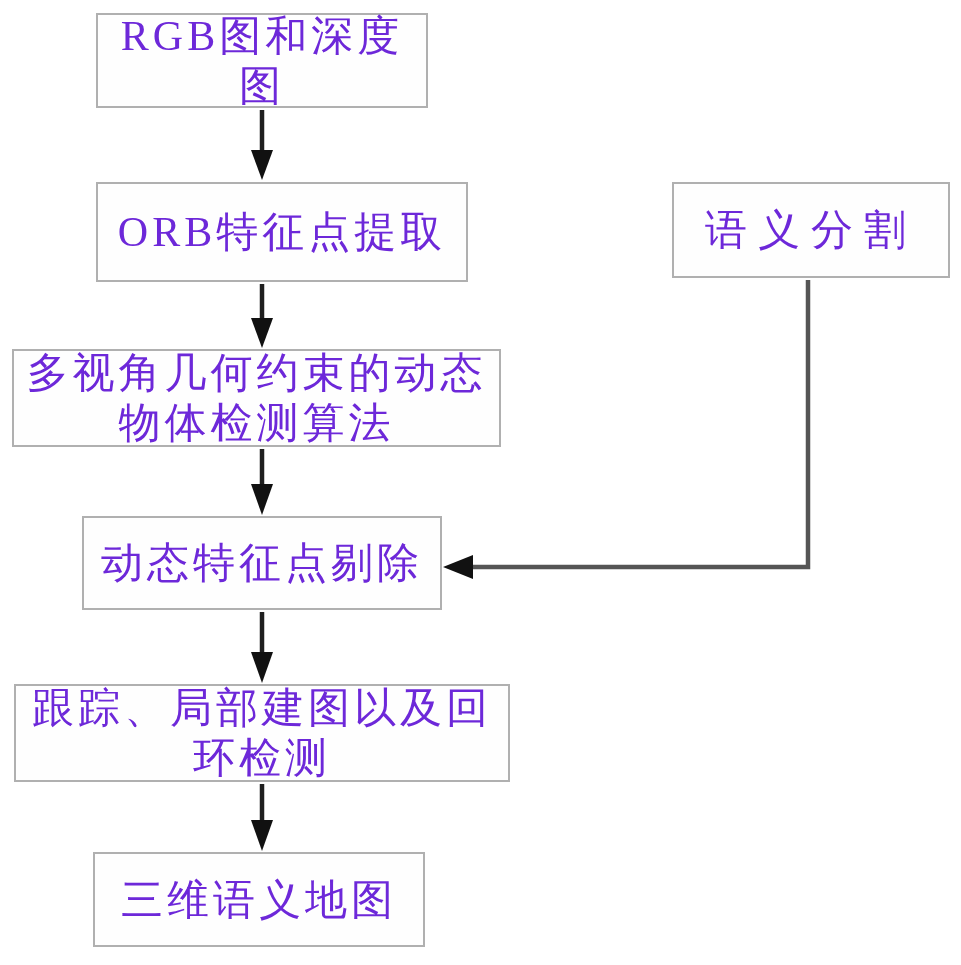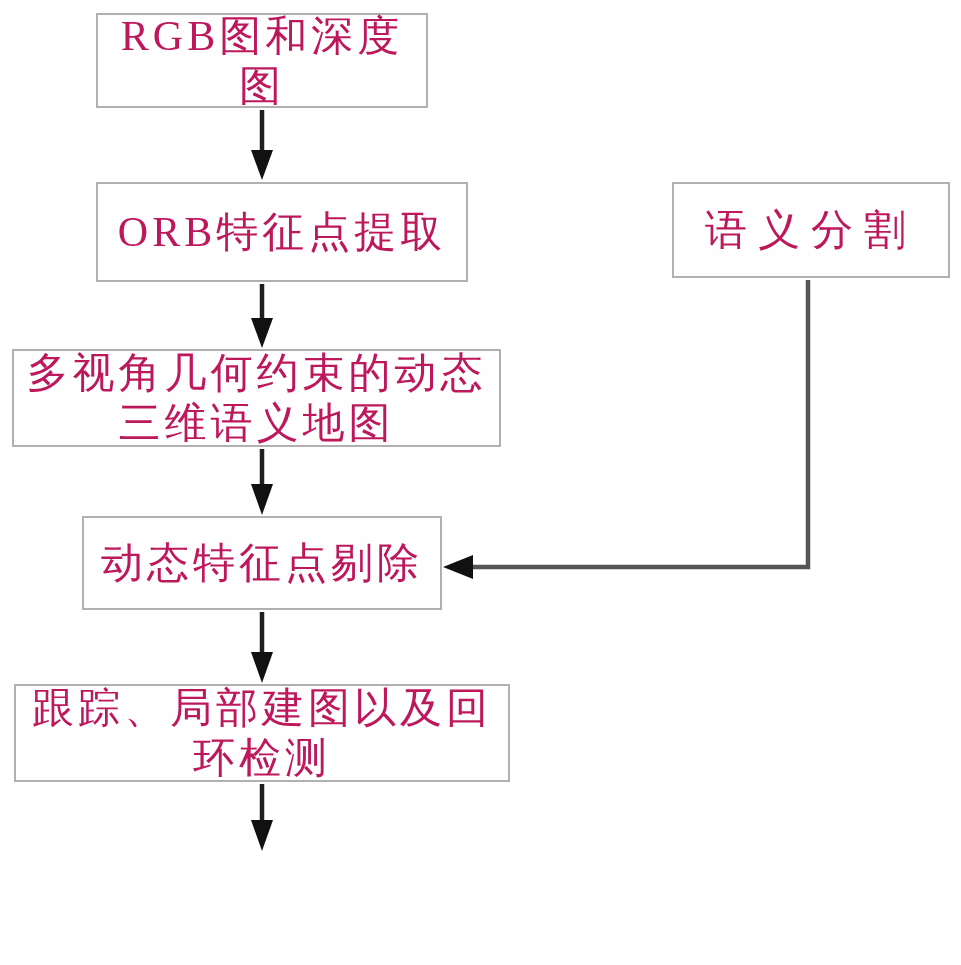--- a/index.html
+++ b/index.html
@@ -21,21 +21,21 @@
     left: 0;
     top: 0;
     width: 961px;
     height: 965px;
   }
   .node {
     position: absolute;
     box-sizing: border-box;
     border: 2px solid #b0b0b0;
     background: #fefefe;
-    color: #be185d;
+    color: #6d28d9;
     display: flex;
     align-items: center;
     justify-content: center;
     text-align: center;
     font-size: 42px;
     letter-spacing: 4px;
     line-height: 50px;
     white-space: pre-line;
     font-weight: 500;
   }
@@ -88,21 +88,22 @@
     </g>
   </svg>
 
   <div class="node n-rgb">RGB图和深度图</div>
 
   <div class="node n-orb">ORB特征点提取</div>
 
   <div class="node n-sem">语义分割</div>
 
   <div class="node n-multi">多视角几何约束的动态
-三维语义地图</div>
+物体检测算法</div>
 
   <div class="node n-track">跟踪、局部建图以及回
 环检测</div>
 
   <div class="node n-removal">动态特征点剔除</div>
 
+  <div class="node n-map">三维语义地图</div>
 
 </div>
 
 </body></html>

